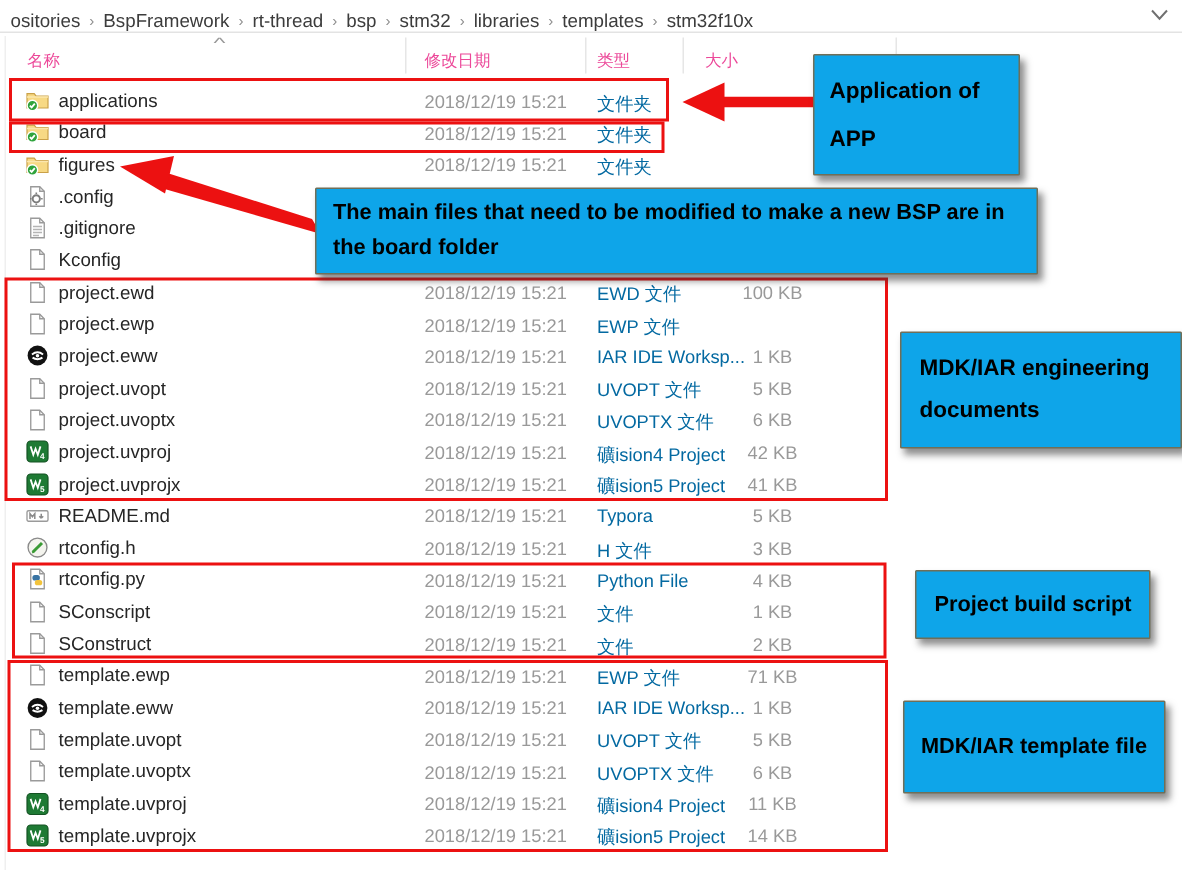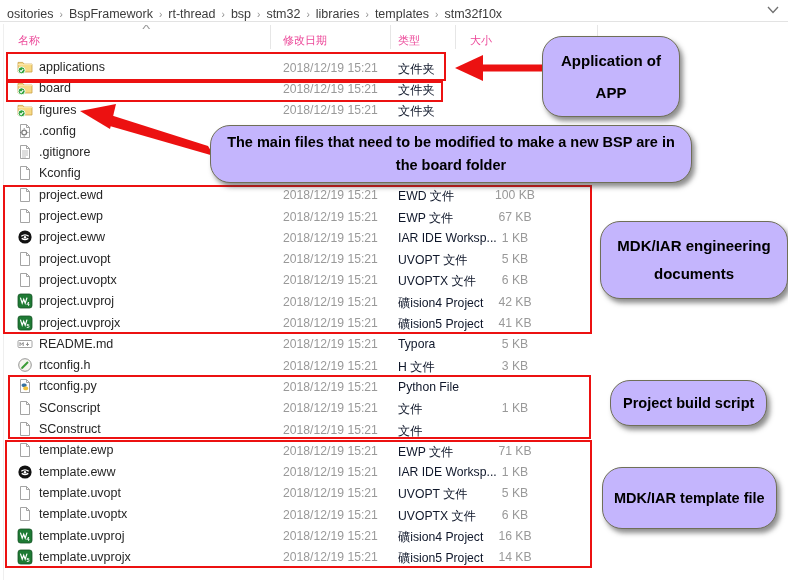--- a/index.html
+++ b/index.html
@@ -23,34 +23,34 @@
   .sort-caret{position:absolute;left:144px;top:24px;font-size:10px;color:#9a9a9a;transform:scaleX(1.7)}
   .col-sep{position:absolute;top:25px;height:24px;width:1px;background:#e6e6e6}
   .left-rule{position:absolute;left:3px;top:24px;height:556px;width:1px;background:#efefef}
   
   .file-list{position:absolute;top:57px;left:0;width:600px}
   .row{height:21.3px;position:relative}
   .ficon{position:absolute;left:17px;top:2px;width:16px;height:16px}
   .ficon svg{display:block}
   .fname{position:absolute;left:39px;top:3px;font-size:12.5px;color:#262626;white-space:nowrap}
   .fdate{position:absolute;left:283px;top:3.5px;font-size:12.2px;color:#999;white-space:nowrap}
-  .ftype{position:absolute;left:398px;top:3.5px;font-size:12.2px;color:#0f172a;white-space:nowrap}
+  .ftype{position:absolute;left:398px;top:3.5px;font-size:12.2px;color:#0369a1;white-space:nowrap}
   .fsize{position:absolute;left:445px;top:3.5px;width:140px;text-align:center;font-size:12.2px;color:#999;white-space:nowrap}
   
   .anno-box{position:absolute;border:2px solid #ec1111;pointer-events:none;box-sizing:border-box}
   #box-applications{left:6px;top:52px;width:440px;height:29px}
   #box-board{left:6px;top:81px;width:437px;height:21px}
   #box-project{left:3px;top:185px;width:589px;height:149px}
   #box-build{left:8px;top:375px;width:583px;height:64px}
   #box-template{left:5px;top:440px;width:587px;height:128px}
   
   .callout{
-    position:absolute;background:#c4b5fd;border:1px solid #6f6f58;
-    border-radius:20px;box-shadow:3px 4px 5px rgba(50,50,50,.55);
-    font-weight:bold;color:#000;box-sizing:border-box;text-align:center;
+    position:absolute;background:#0ea5e9;border:1px solid #6f6f58;
+    border-radius:1px;box-shadow:3px 4px 5px rgba(50,50,50,.55);
+    font-weight:bold;color:#000;box-sizing:border-box;
   }
   #callout-app{left:542px;top:36px;width:138px;padding:8px 10px;font-size:15px;line-height:2.1}
   #callout-board{left:210px;top:125px;width:482px;padding:5px 11px;font-size:14.5px;line-height:1.6}
   #callout-mdk-eng{left:600px;top:221px;width:188px;padding:10px 12px;font-size:15px;line-height:1.85}
   #callout-build{left:610px;top:380px;padding:14px 12px;font-size:14.5px;white-space:nowrap}
   #callout-mdk-tpl{left:602px;top:467px;padding:22px 11px;font-size:14.5px;white-space:nowrap}
   
   #arrows{position:absolute;left:0;top:0;width:788px;height:584px;pointer-events:none}
 </style>
 </head>
@@ -185,21 +185,20 @@
     <div class="row">
       <span class="ficon">
         <svg width="16" height="16" viewBox="0 0 16 16">
           <path d="M3.5 1.5h6l3 3v10h-9z" fill="#fff" stroke="#9a9a9a" stroke-width="0.9"></path>
           <path d="M9.5 1.5v3h3" fill="none" stroke="#9a9a9a" stroke-width="0.9"></path>
         </svg>
       </span>
       <span class="fname">project.ewp</span>
       <span class="fdate">2018/12/19 15:21</span>
       <span class="ftype">EWP 文件</span>
-      <span class="fsize">67 KB</span>
     </div>
     <div class="row">
       <span class="ficon">
         <svg width="16" height="16" viewBox="0 0 16 16">
           <circle cx="8" cy="8" r="6.6" fill="#111"></circle>
           <path d="M4.3 7.3Q8 4.5 11.7 7.3" stroke="#fff" stroke-width="1.3" fill="none"></path>
           <path d="M4.7 9.4Q8 11.6 11.3 9.4" stroke="#fff" stroke-width="1.3" fill="none"></path>
           <circle cx="8" cy="8.2" r="1.2" fill="#fff"></circle>
         </svg>
       </span>
@@ -289,20 +288,21 @@
         <svg width="16" height="16" viewBox="0 0 16 16">
           <path d="M3.5 1.5h6l3 3v10h-9z" fill="#fff" stroke="#9a9a9a" stroke-width="0.9"></path>
           <path d="M9.5 1.5v3h3" fill="none" stroke="#9a9a9a" stroke-width="0.9"></path>
           <rect x="4.6" y="5.4" width="5" height="3.6" rx="1.7" fill="#3873a3"></rect>
           <rect x="6.2" y="8.6" width="5" height="3.6" rx="1.7" fill="#f2c33c"></rect>
         </svg>
       </span>
       <span class="fname">rtconfig.py</span>
       <span class="fdate">2018/12/19 15:21</span>
       <span class="ftype">Python File</span>
+      <span class="fsize">4 KB</span>
     </div>
     <div class="row">
       <span class="ficon">
         <svg width="16" height="16" viewBox="0 0 16 16">
           <path d="M3.5 1.5h6l3 3v10h-9z" fill="#fff" stroke="#9a9a9a" stroke-width="0.9"></path>
           <path d="M9.5 1.5v3h3" fill="none" stroke="#9a9a9a" stroke-width="0.9"></path>
         </svg>
       </span>
       <span class="fname">SConscript</span>
       <span class="fdate">2018/12/19 15:21</span>
@@ -312,20 +312,21 @@
     <div class="row">
       <span class="ficon">
         <svg width="16" height="16" viewBox="0 0 16 16">
           <path d="M3.5 1.5h6l3 3v10h-9z" fill="#fff" stroke="#9a9a9a" stroke-width="0.9"></path>
           <path d="M9.5 1.5v3h3" fill="none" stroke="#9a9a9a" stroke-width="0.9"></path>
         </svg>
       </span>
       <span class="fname">SConstruct</span>
       <span class="fdate">2018/12/19 15:21</span>
       <span class="ftype">文件</span>
+      <span class="fsize">2 KB</span>
     </div>
     <div class="row">
       <span class="ficon">
         <svg width="16" height="16" viewBox="0 0 16 16">
           <path d="M3.5 1.5h6l3 3v10h-9z" fill="#fff" stroke="#9a9a9a" stroke-width="0.9"></path>
           <path d="M9.5 1.5v3h3" fill="none" stroke="#9a9a9a" stroke-width="0.9"></path>
         </svg>
       </span>
       <span class="fname">template.ewp</span>
       <span class="fdate">2018/12/19 15:21</span>
@@ -374,21 +375,21 @@
       <span class="ficon">
         <svg width="16" height="16" viewBox="0 0 16 16">
           <rect x="1" y="1" width="14" height="14" rx="2.5" fill="#1e7a34" stroke="#145223" stroke-width="0.8"></rect>
           <path d="M3.4 4.6l1.8 5.6 1.5-4 1.5 4 1.8-5.6" stroke="#fff" stroke-width="1.2" fill="none"></path>
           <text x="9.6" y="13" font-size="5.5" font-weight="bold" fill="#fff" font-family="Liberation Sans,sans-serif">4</text>
         </svg>
       </span>
       <span class="fname">template.uvproj</span>
       <span class="fdate">2018/12/19 15:21</span>
       <span class="ftype">礦ision4 Project</span>
-      <span class="fsize">16 KB</span>
+      <span class="fsize">11 KB</span>
     </div>
     <div class="row">
       <span class="ficon">
         <svg width="16" height="16" viewBox="0 0 16 16">
           <rect x="1" y="1" width="14" height="14" rx="2.5" fill="#1e7a34" stroke="#145223" stroke-width="0.8"></rect>
           <path d="M3.4 4.6l1.8 5.6 1.5-4 1.5 4 1.8-5.6" stroke="#fff" stroke-width="1.2" fill="none"></path>
           <text x="9.6" y="13" font-size="5.5" font-weight="bold" fill="#fff" font-family="Liberation Sans,sans-serif">5</text>
         </svg>
       </span>
       <span class="fname">template.uvprojx</span>

